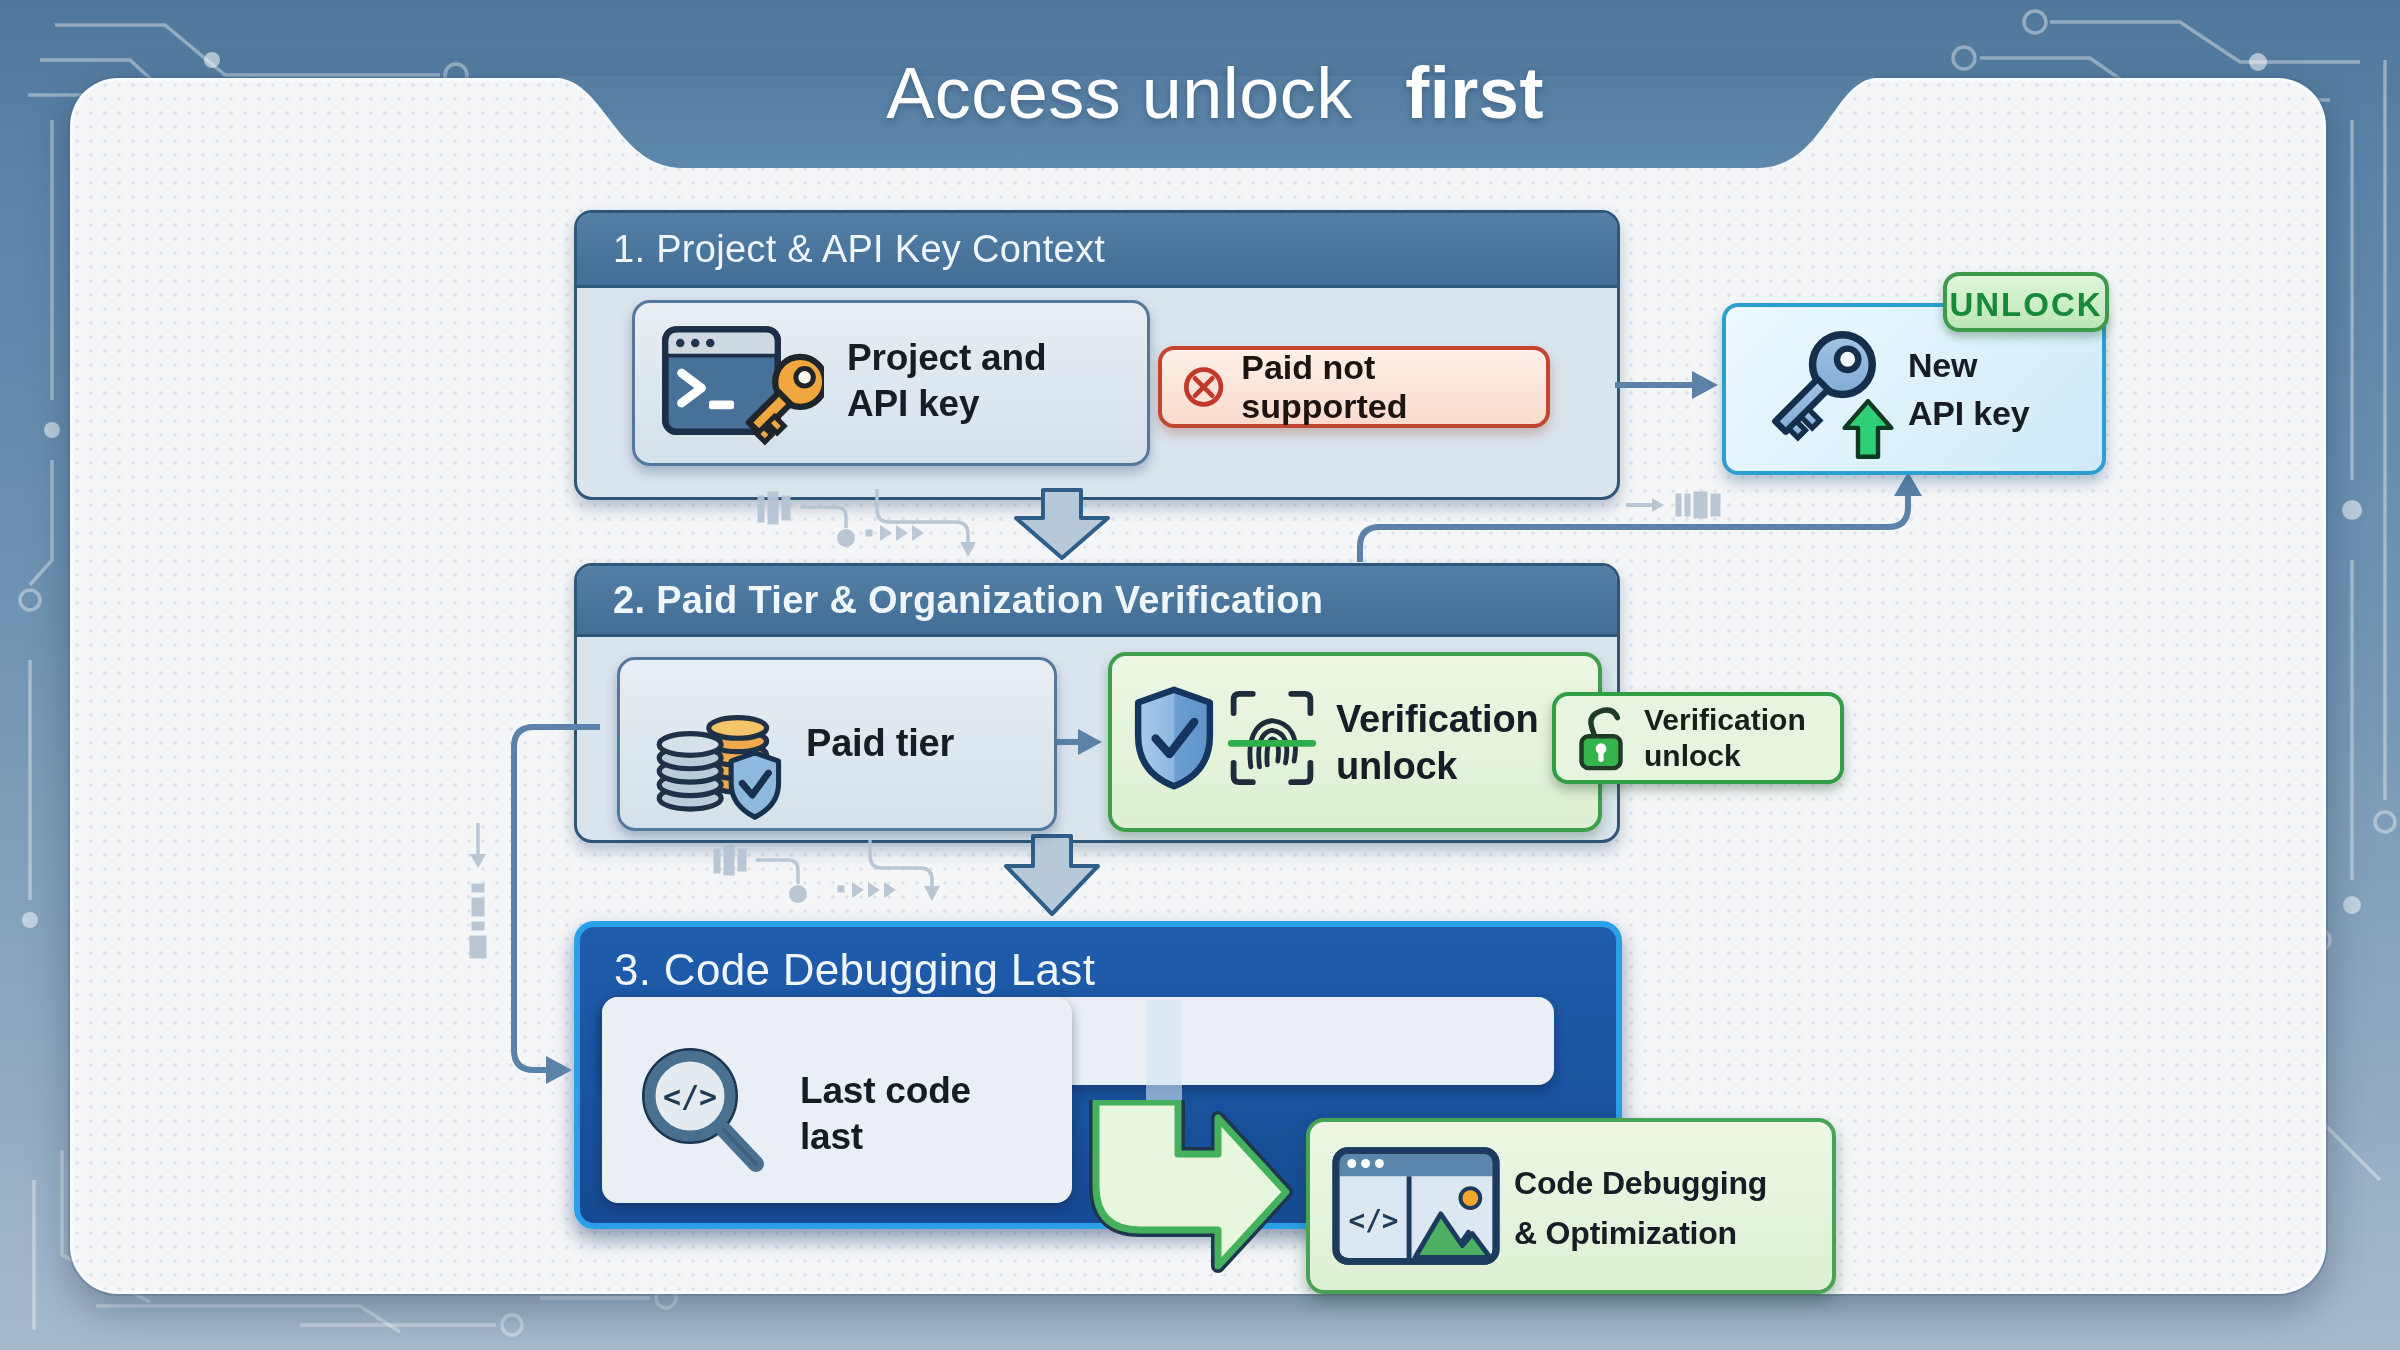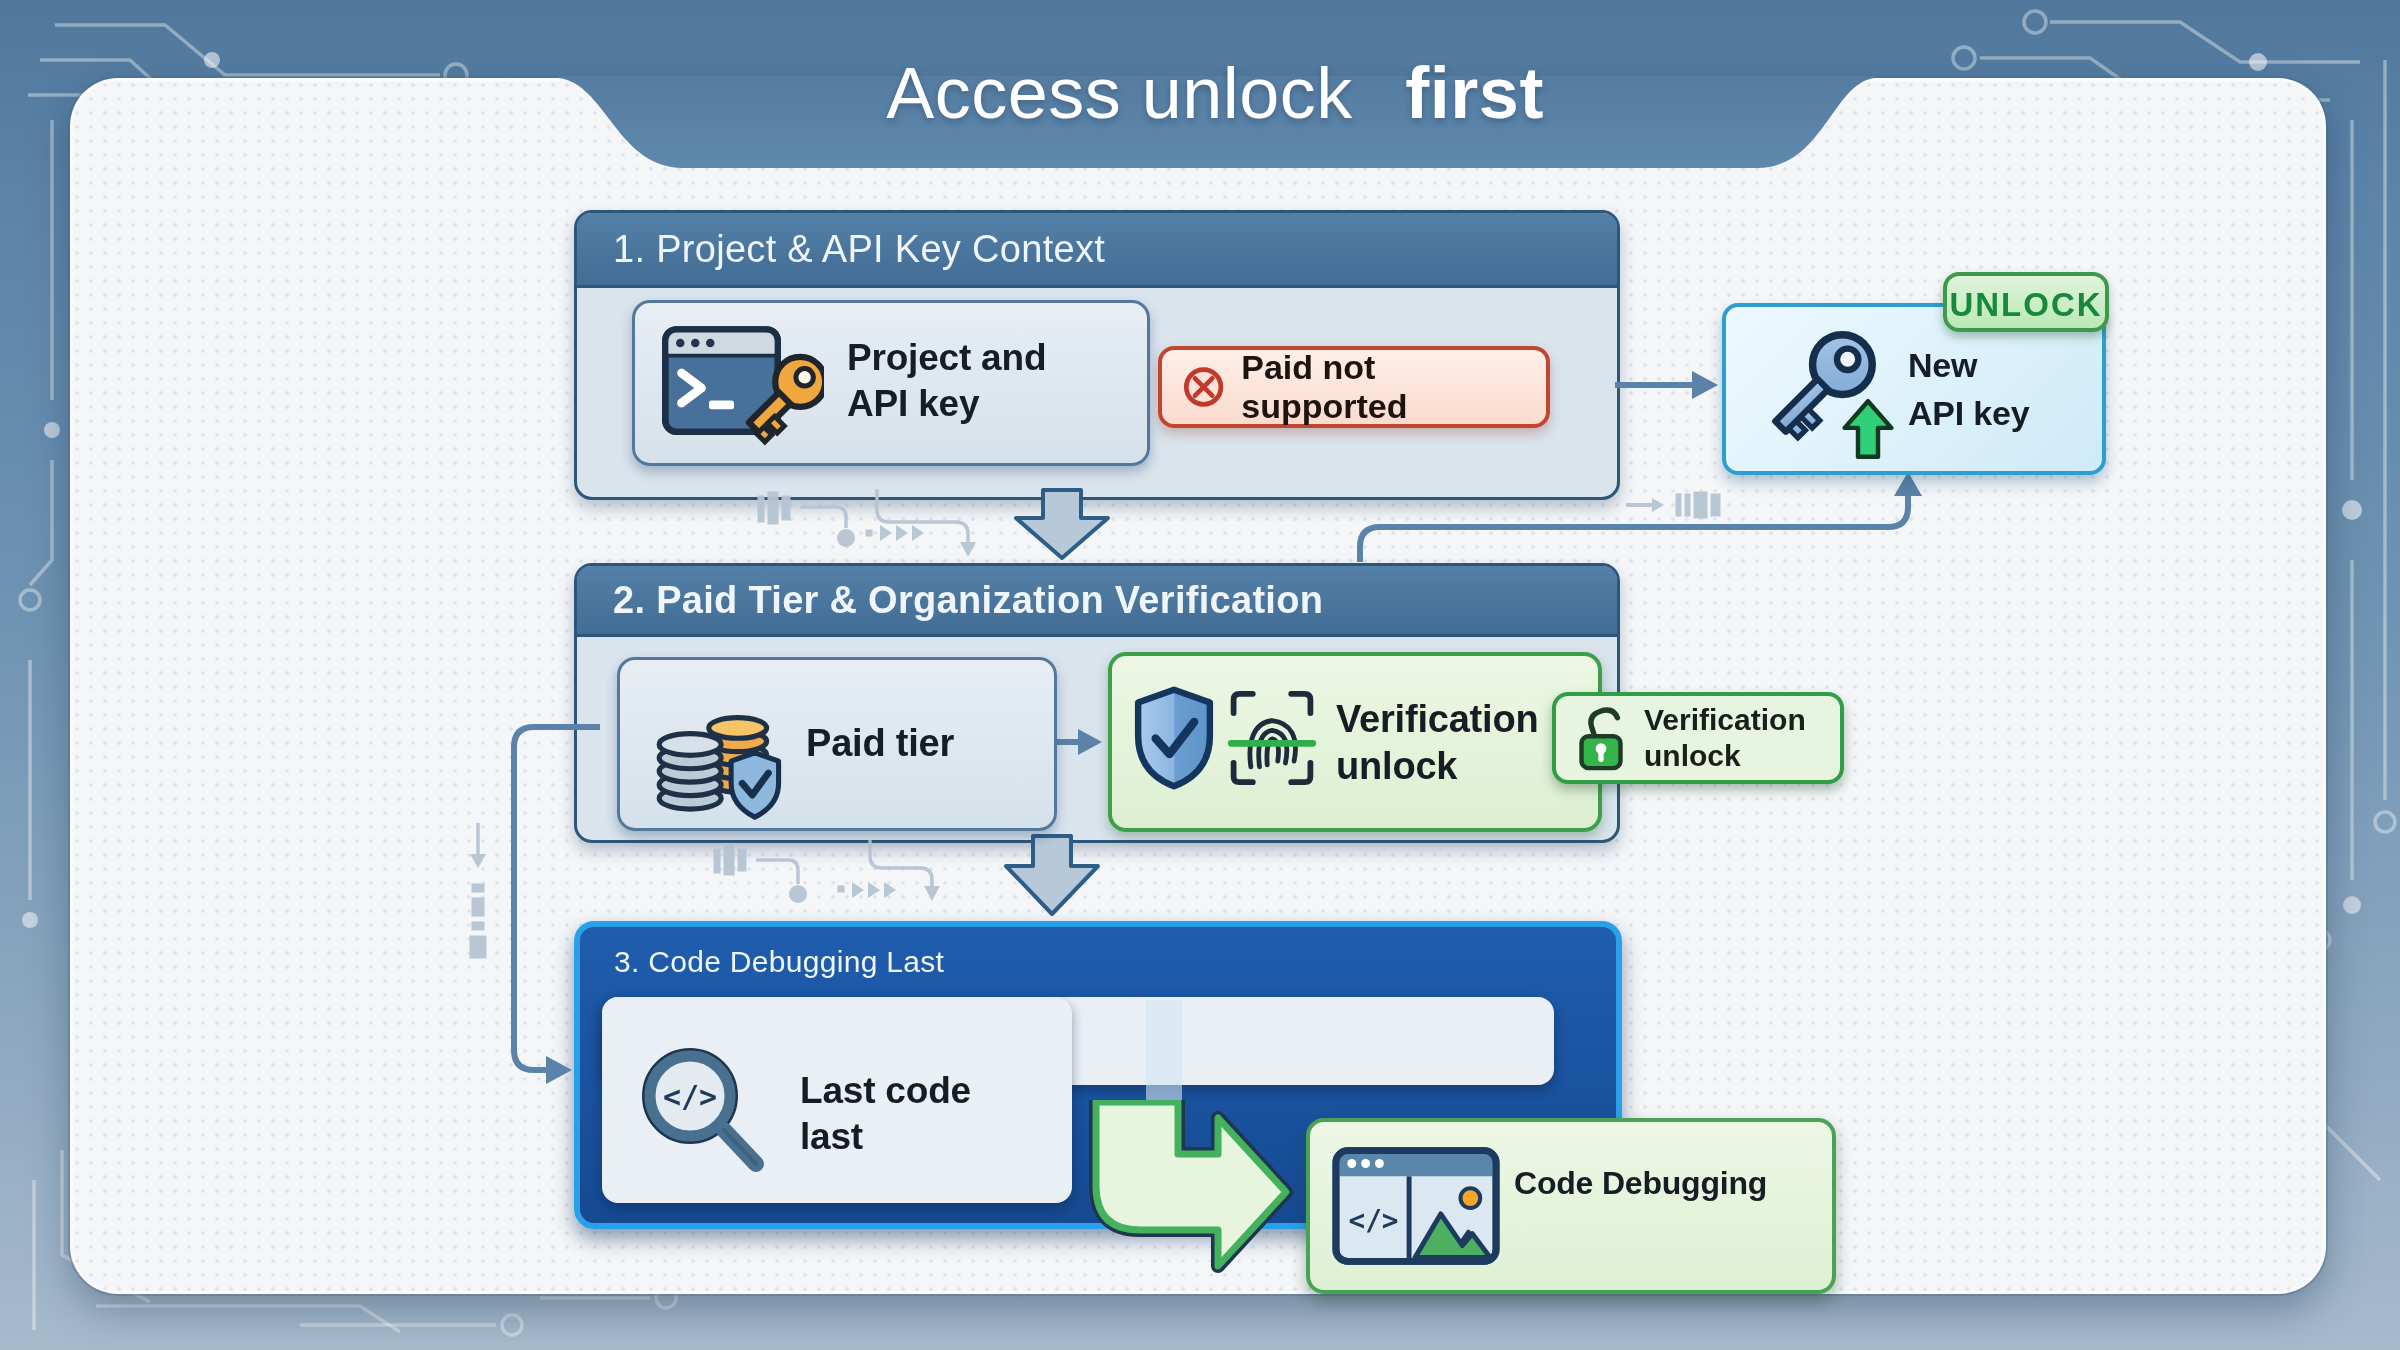--- a/index.html
+++ b/index.html
@@ -29,21 +29,21 @@
   .sec-header{
     height:72px;border-radius:14px 14px 0 0;border-bottom:3px solid #2d5679;
     background:linear-gradient(180deg,#547fa6 0%,#416d96 100%);
     color:#f0f5fa;font-size:38px;line-height:72px;padding-left:36px;letter-spacing:.3px;
   }
   .sec3{
     position:absolute;left:574px;top:921px;width:1036px;height:296px;z-index:2;
     background:linear-gradient(180deg,#1f5dad 0%,#164a92 100%);
     border:6px solid #2aa0e8;border-radius:20px;box-shadow:0 10px 20px rgba(10,40,90,.45);
   }
-  .sec3-header{color:#f0f5fa;font-size:30px;padding:18px 0 0 34px;letter-spacing:.3px;}
+  .sec3-header{color:#f0f5fa;font-size:44px;padding:18px 0 0 34px;letter-spacing:.3px;}
   
   .card{
     position:absolute;background:linear-gradient(180deg,#e7eef4 0%,#d5e1ea 100%);
     border:3px solid #54789c;border-radius:18px;box-shadow:0 6px 12px rgba(30,60,95,.30);z-index:4;
   }
   .card-label{font-size:37px;font-weight:600;color:#161d24;line-height:46px;letter-spacing:-.2px;}
   .gbox{
     position:absolute;background:linear-gradient(180deg,#edf7e4 0%,#ddefd2 100%);
     border:4px solid #3e9e4a;border-radius:18px;box-shadow:0 6px 12px rgba(35,90,45,.30);z-index:4;
   }
@@ -312,20 +312,21 @@
       <circle cx="34" cy="17" r="4.5" fill="#ffffff"></circle>
       <circle cx="48" cy="17" r="4.5" fill="#ffffff"></circle>
     <line x1="78" y1="30" x2="78" y2="116" stroke="#1d3a5f" stroke-width="5"></line>
     <text x="42" y="84" text-anchor="middle" font-family="DejaVu Sans Mono, monospace" font-size="28" font-weight="bold" fill="#1e3a57">&lt;/&gt;</text>
     <circle cx="140" cy="52" r="10" fill="#f4a62a" stroke="#1d3a5f" stroke-width="4"></circle>
     <polygon points="120,112 138,86 160,112" fill="#7cc98a" stroke="#1d3a5f" stroke-width="4" stroke-linejoin="round"></polygon>
     <polygon points="84,112 110,68 132,100 142,88 160,112" fill="#4daf62" stroke="#1d3a5f" stroke-width="5" stroke-linejoin="round"></polygon>
   </svg>
   <div class="two-line card-label" style="left:204px;top:36px;position:absolute;font-size:32px;line-height:50px;">
     <div>Code Debugging</div>
+    <div>&amp; Optimization</div>
   </div>
 </div>
 
 <svg class="layer overlay-svg" width="2400" height="1350" viewBox="0 0 2400 1350">
 
   <path d="M1043 490 L1081 490 L1081 518 L1108 518 L1062 558 L1016 518 L1043 518 Z" fill="#b7c9d9" stroke="#2d5d89" stroke-width="4" stroke-linejoin="round"></path>
 
   <path d="M1033 836 L1071 836 L1071 866 L1098 866 L1052 914 L1006 866 L1033 866 Z" fill="#b7c9d9" stroke="#2d5d89" stroke-width="4" stroke-linejoin="round"></path>
 
   <g stroke="#5b82a8" stroke-width="6" fill="#5b82a8">

